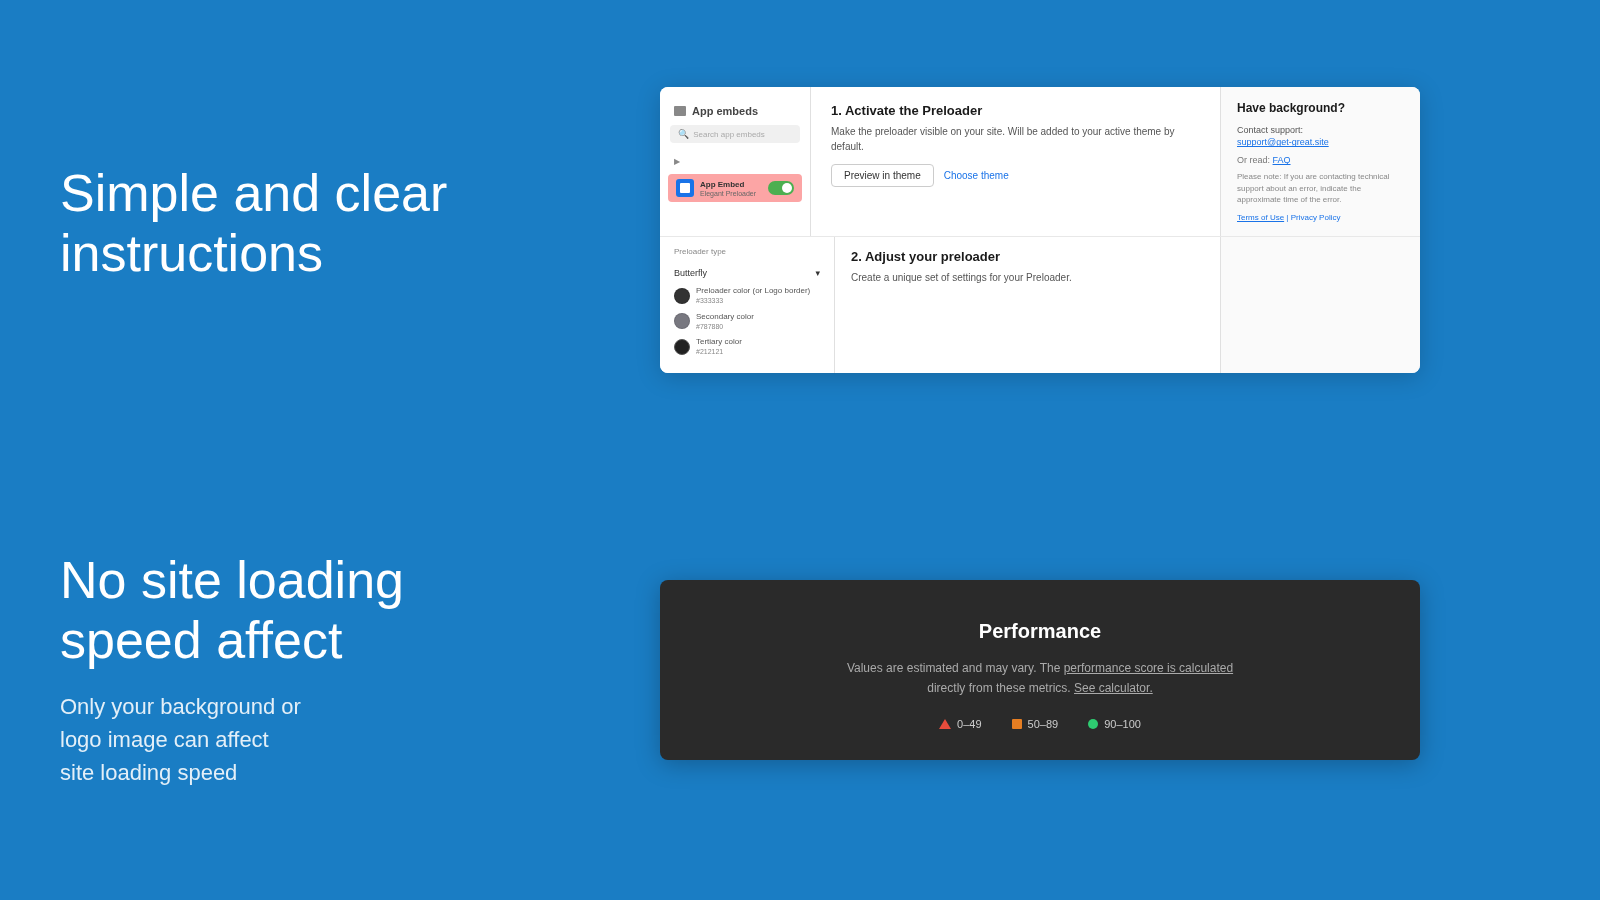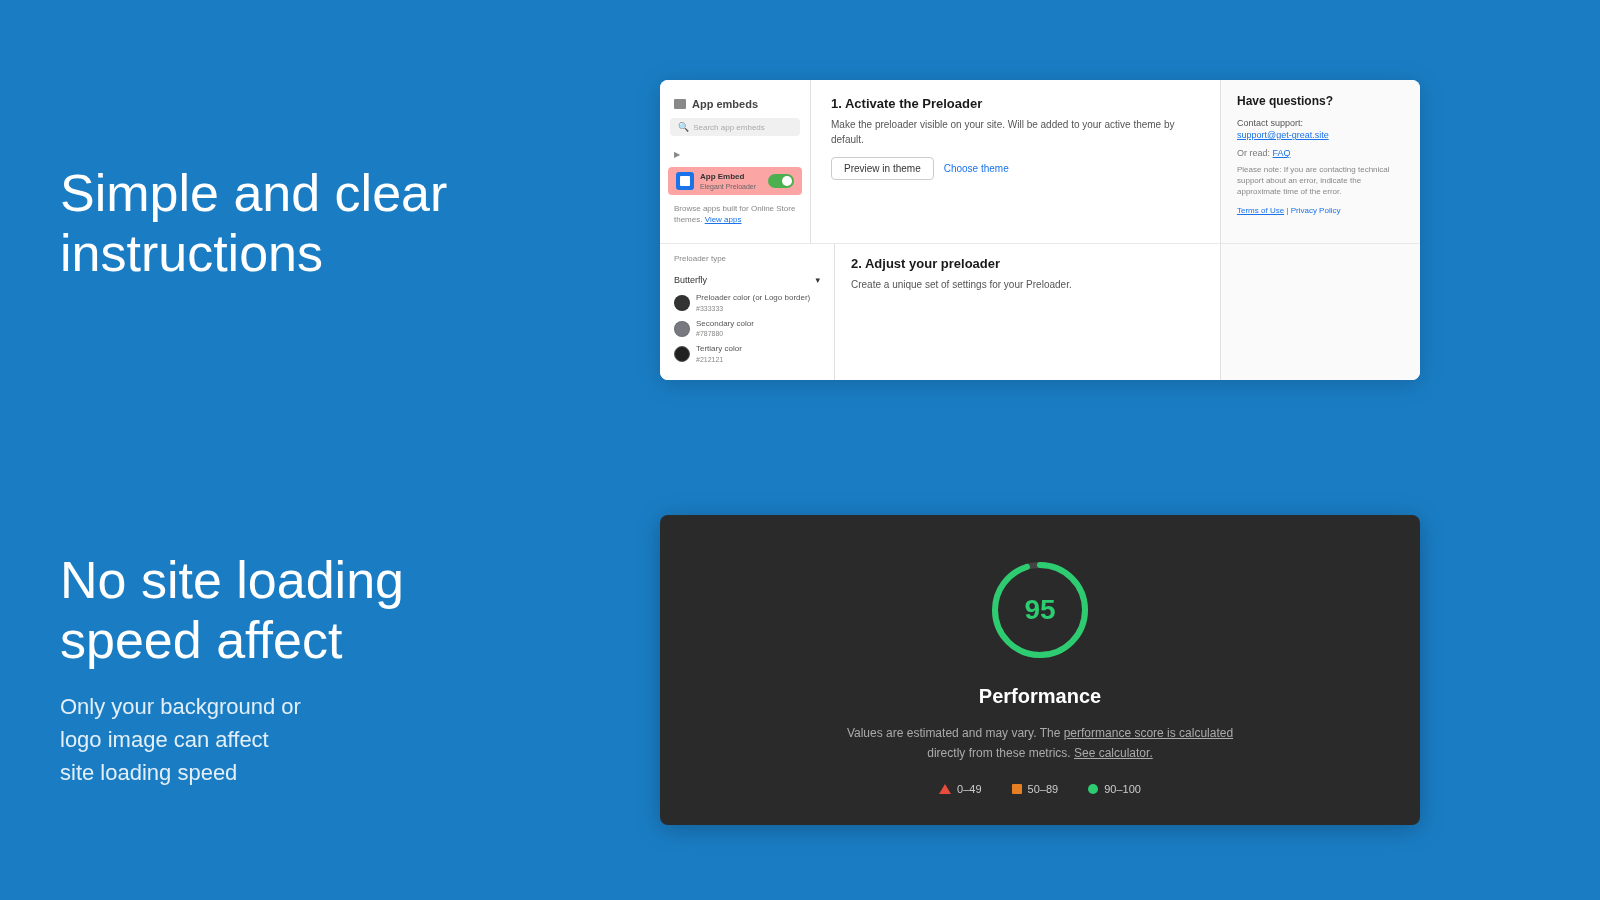--- a/index.html
+++ b/index.html
@@ -468,39 +468,35 @@
           <div class="app-embed-row">
             <div class="app-embed-icon">
               <div class="app-embed-icon-inner"></div>
             </div>
             <div>
               <div class="app-embed-text">App Embed</div>
               <div style="font-size:7px;color:#666;">Elegant Preloader</div>
             </div>
             <div class="toggle-btn"></div>
           </div>
-          <div class="ui-sidebar-footer">
-            <span>Browse apps built for Online Store themes.</span>
-            <span style="color:#1a73e8;text-decoration:underline;">View apps</span>
-          </div>
         </div>
 
         <div class="ui-main">
           <div class="ui-step">
             <div class="ui-step-title">1. Activate the Preloader</div>
             <div class="ui-step-desc">Make the preloader visible on your site. Will be added to your active theme by default.</div>
             <div class="ui-buttons">
               <button class="btn-preview">Preview in theme</button>
               <button class="btn-choose">Choose theme</button>
             </div>
           </div>
         </div>
 
         <div class="ui-questions">
-          <div class="questions-title">Have questions?</div>
+          <div class="questions-title">Have background?</div>
           <div class="questions-label">Contact support:</div>
           <span class="questions-link">support@get-great.site</span>
           <div class="questions-divider">
             <span>Or read:</span> <span class="questions-link" style="display:inline;">FAQ</span>
           </div>
           <div class="questions-note">Please note: If you are contacting technical support about an error, indicate the approximate time of the error.</div>
           <div class="questions-links">
             <span style="color:#1a73e8;text-decoration:underline;cursor:pointer;">Terms of Use</span>
             <span> | </span>
             <span style="color:#1a73e8;cursor:pointer;">Privacy Policy</span>
@@ -558,27 +554,20 @@
     <h2 style="white-space: pre-line; margin-bottom: 20px;">No site loading
 speed affect</h2>
     <p style="white-space: pre-line;">Only your background or
 logo image can affect
 site loading speed</p>
   </div>
 
   <div class="right-panel">
     <div class="perf-panel">
 
-      <div class="perf-circle-container">
-        <svg class="perf-circle-svg" viewBox="0 0 110 110">
-          <circle class="perf-circle-track" cx="55" cy="55" r="45"></circle>
-          <circle class="perf-circle-progress" cx="55" cy="55" r="45"></circle>
-        </svg>
-        <div class="perf-score">95</div>
-      </div>
 
       <div class="perf-title">Performance</div>
 
       <div class="perf-desc">
         <span>Values are estimated and may vary. The</span>
         <span style="text-decoration:underline;">performance score is calculated</span><br>
         <span>directly from these metrics.</span>
         <span style="text-decoration:underline;">See calculator.</span>
       </div>
 

